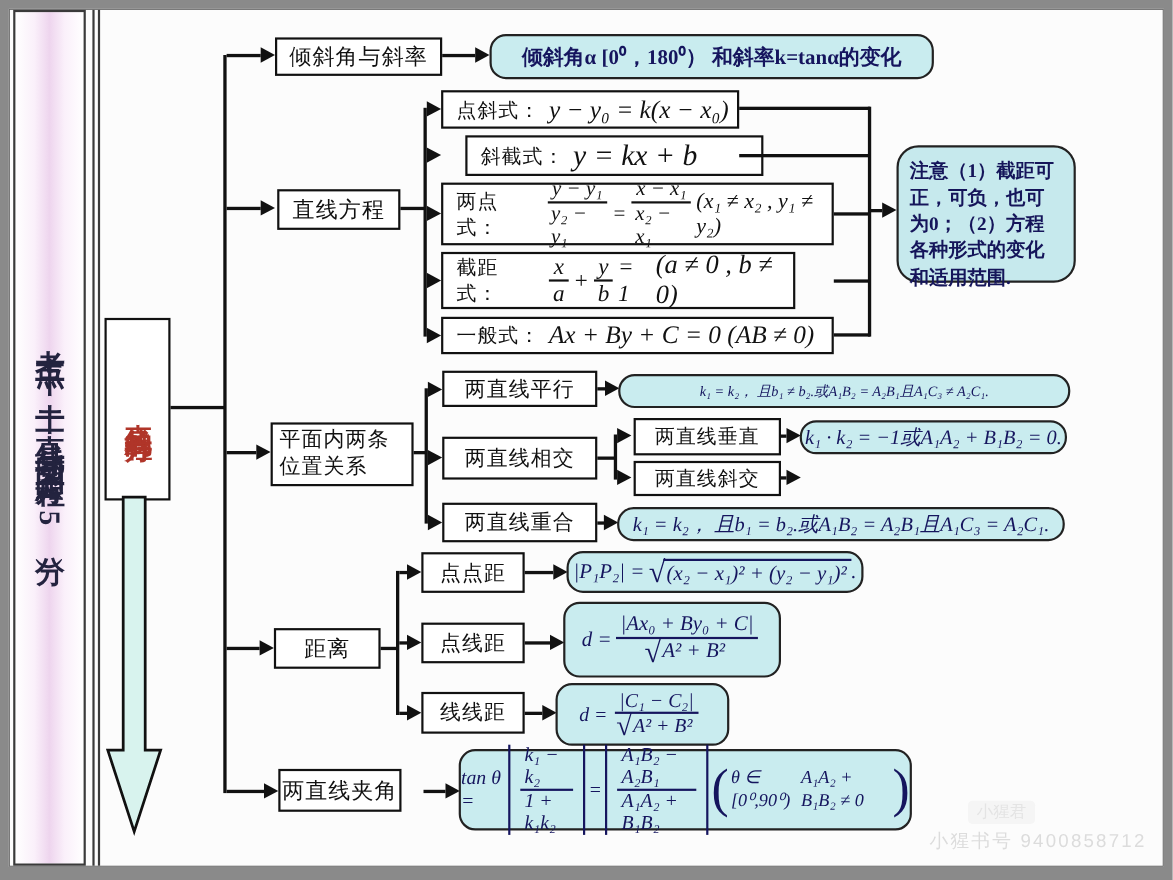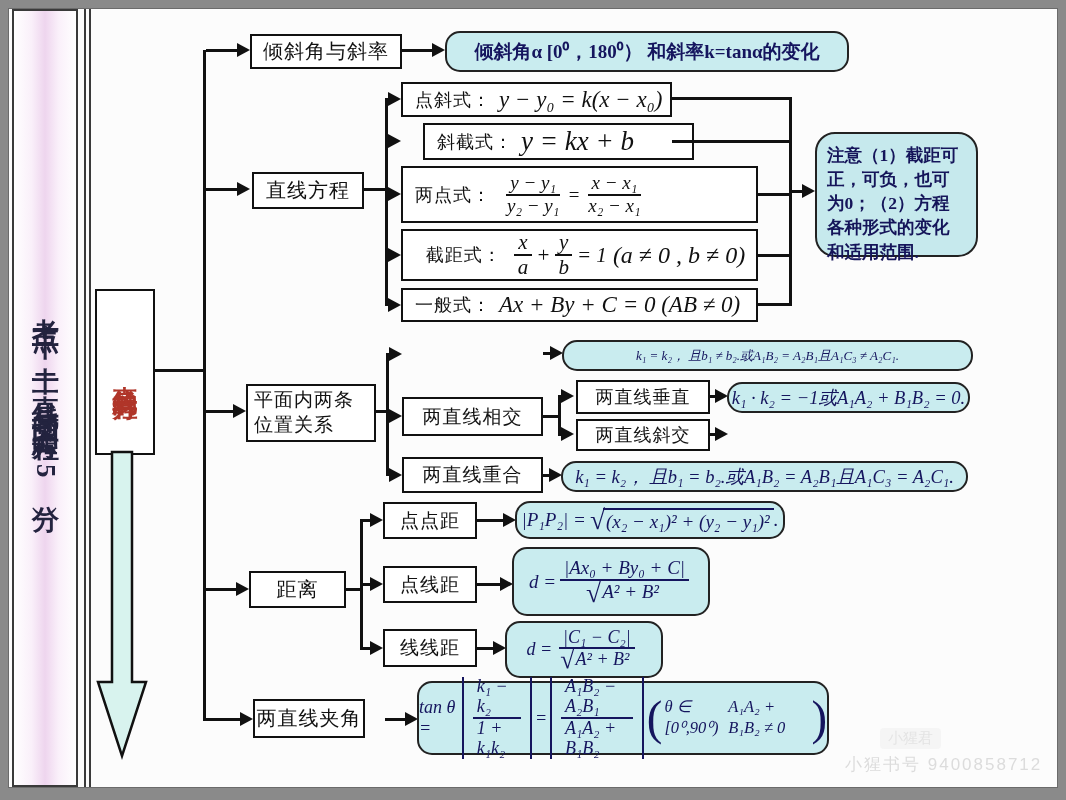--- a/index.html
+++ b/index.html
@@ -107,24 +107,25 @@
     <span class="mlabel">两点式：</span>
     <span class="math frac">
         <span class="fn">y − y₁</span>
         <span class="fd">y₂ − y₁</span>
       </span>
     <span class="math">=</span>
     <span class="math frac">
         <span class="fn">x − x₁</span>
         <span class="fd">x₂ − x₁</span>
       </span>
+    <span class="math" style="font-size:20px;">(x₁ ≠ x₂ , y₁ ≠ y₂)</span>
   </div>
 
   <div class="arr" style="left:388px;top:248px;"></div>
-  <div class="box" style="left:401px;top:229px;width:357px;height:52px;justify-content:center;padding-left:12px;font-size:21px;">
+  <div class="box" style="left:401px;top:229px;width:322px;height:52px;justify-content:flex-start;padding-left:12px;font-size:21px;">
     <span class="mlabel">截距式：</span>
     <span class="math frac">
         <span class="fn">x</span>
         <span class="fd">a</span>
       </span>
     <span class="math">+</span>
     <span class="math frac">
         <span class="fn">y</span>
         <span class="fd">b</span>
       </span>
@@ -150,20 +151,23 @@
 
   <div class="hl" style="left:206px;top:410px;width:27px;"></div>
   <div class="arr" style="left:233px;top:404px;"></div>
   <div class="box" style="left:246px;top:384px;width:130px;height:58px;">
     <span class="lbl" style="font-size:19px;padding:0 6px;line-height:1.3;">平面内两条位置关系</span>
   </div>
   <div class="hl" style="left:376px;top:410px;width:12px;"></div>
   <div class="vl" style="left:386px;top:353px;height:123px;"></div>
 
   <div class="arr" style="left:389px;top:347px;"></div>
+  <div class="box" style="left:402px;top:337px;width:141px;height:33px;">
+    <span class="lbl" style="font-size:19px;">两直线平行</span>
+  </div>
   <div class="hl" style="left:543px;top:352px;width:8px;"></div>
   <div class="arr" style="left:550px;top:346px;"></div>
   <div class="pill" style="left:562px;top:340px;width:411px;height:31px;font-size:13px;">
     <span class="math">k₁ = k₂， 且b₁ ≠ b₂.或A₁B₂ = A₂B₁且A₁C₃ ≠ A₂C₁.</span>
   </div>
 
   <div class="arr" style="left:389px;top:409px;"></div>
   <div class="box" style="left:402px;top:397px;width:141px;height:39px;">
     <span class="lbl" style="font-size:19px;">两直线相交</span>
   </div>

